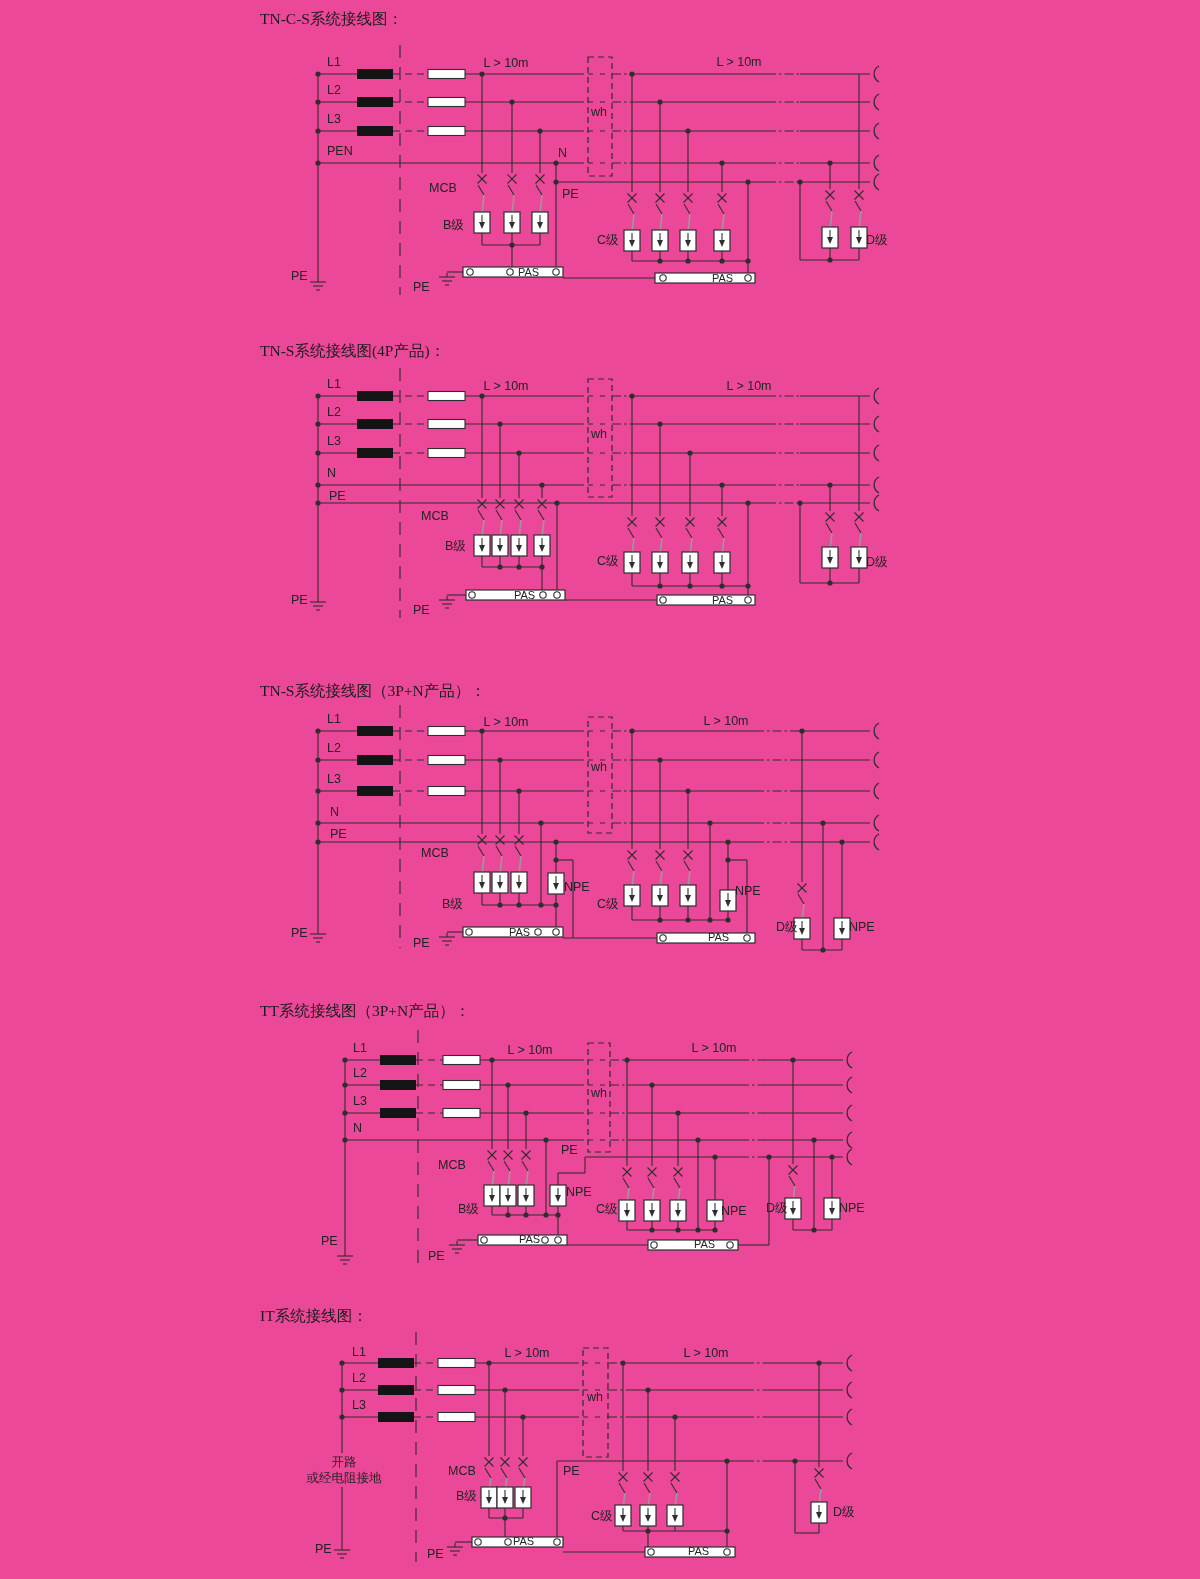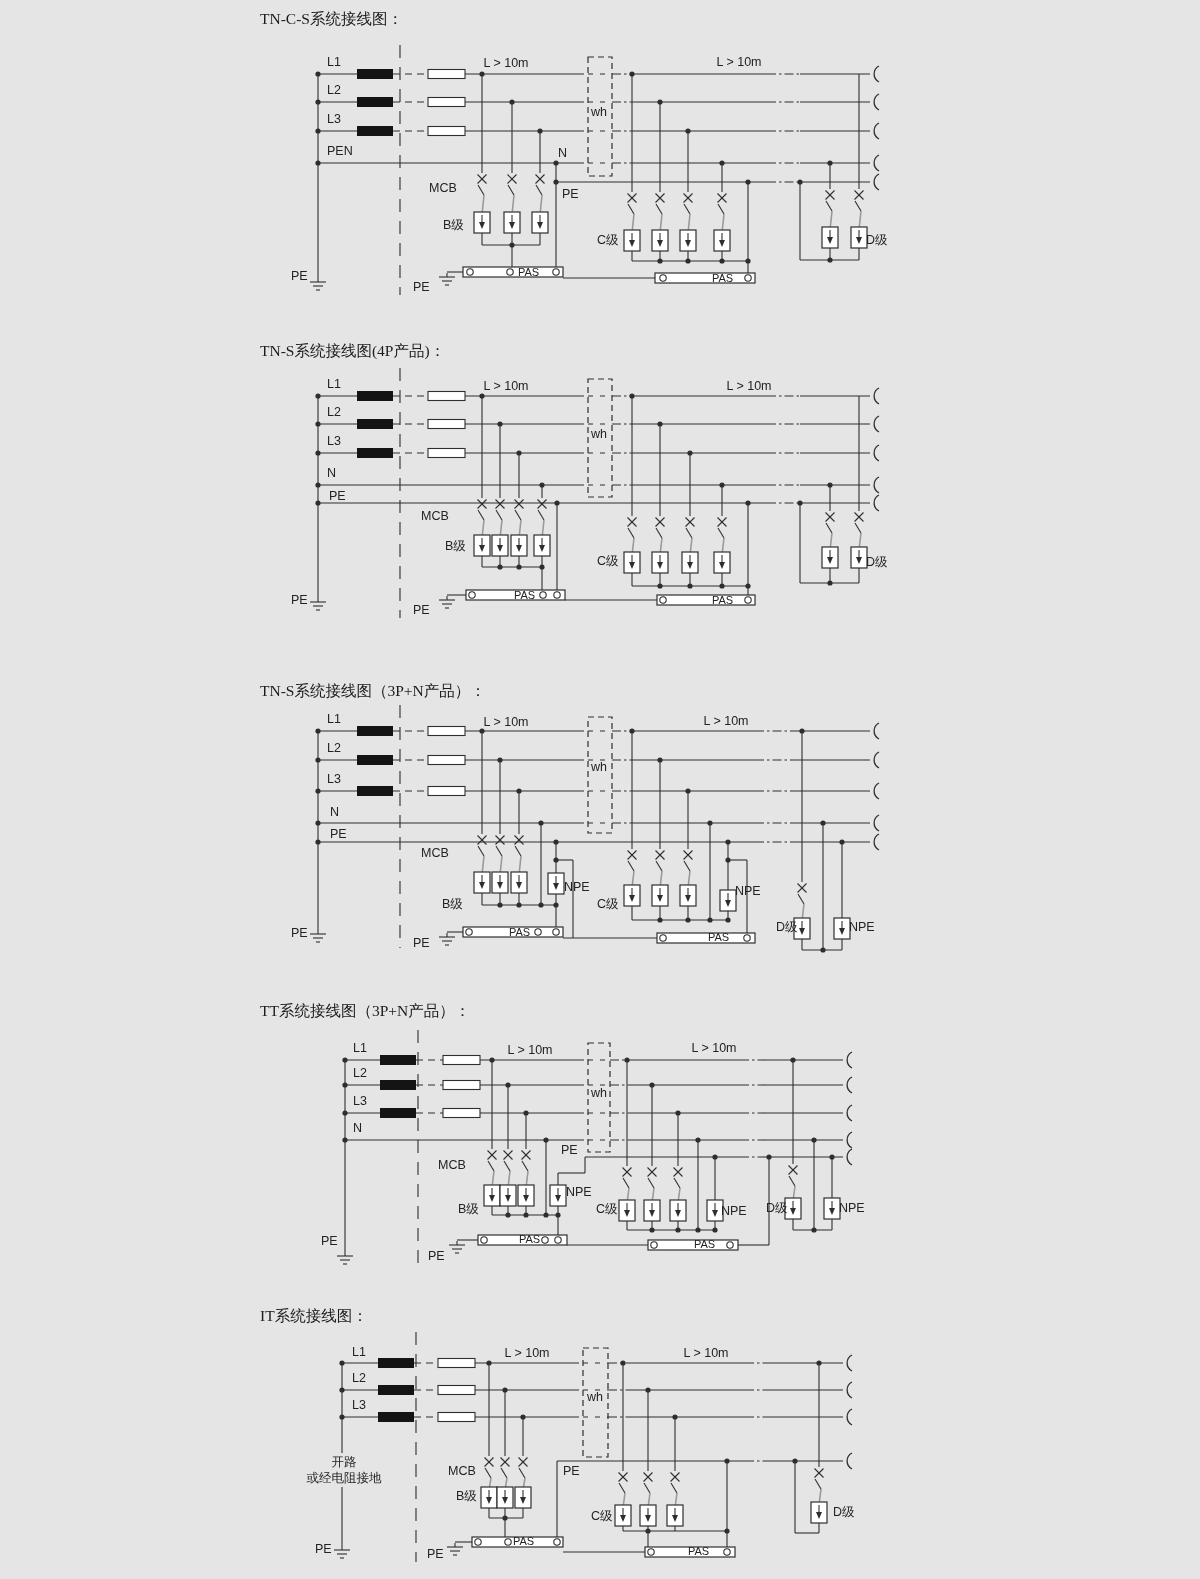--- a/index.html
+++ b/index.html
@@ -1,16 +1,16 @@
 <!DOCTYPE html>
 <html><head>
 <meta charset="utf-8">
 <style>
   html,body{margin:0;padding:0;background:#ffffff;}
-  .page{position:relative;width:1200px;height:1579px;background:#e5e5e5;overflow:hidden;}
+  .page{position:relative;width:1200px;height:1579px;background:#ec4899;overflow:hidden;}
   svg{display:block;}
   text{fill:#232323;}
   .ttl{font:15.5px "Liberation Serif",serif;fill:#1b1b1b;}
   .lb{font:12.5px "Liberation Sans",sans-serif;}
   .sm{font:11px "Liberation Sans",sans-serif;}
   .mid{text-anchor:middle;}
 </style>
 </head>
 <body>
 

